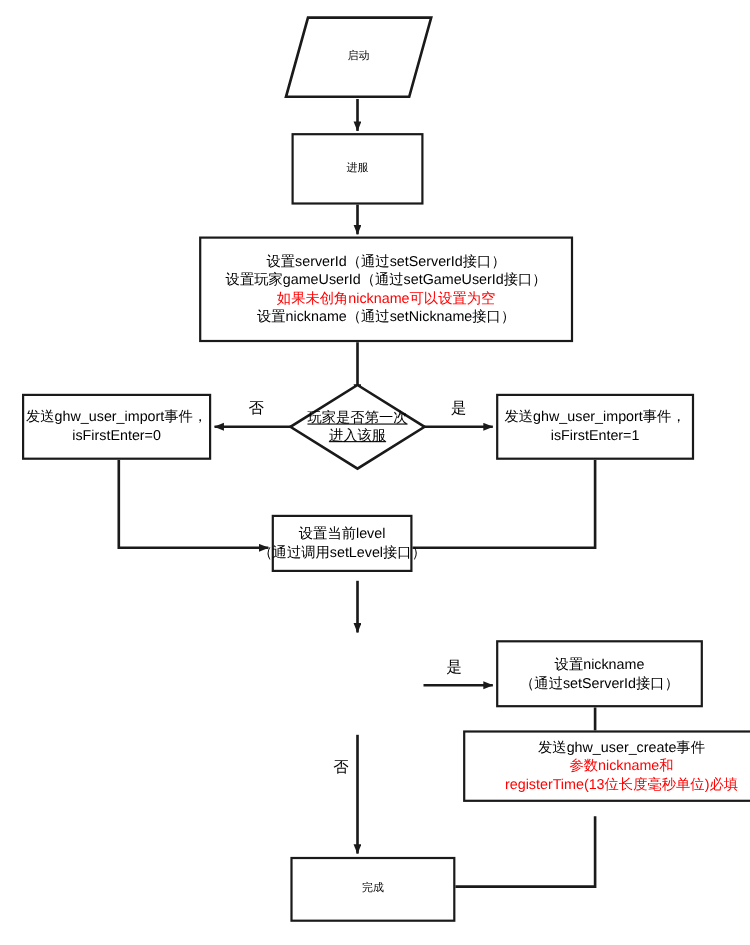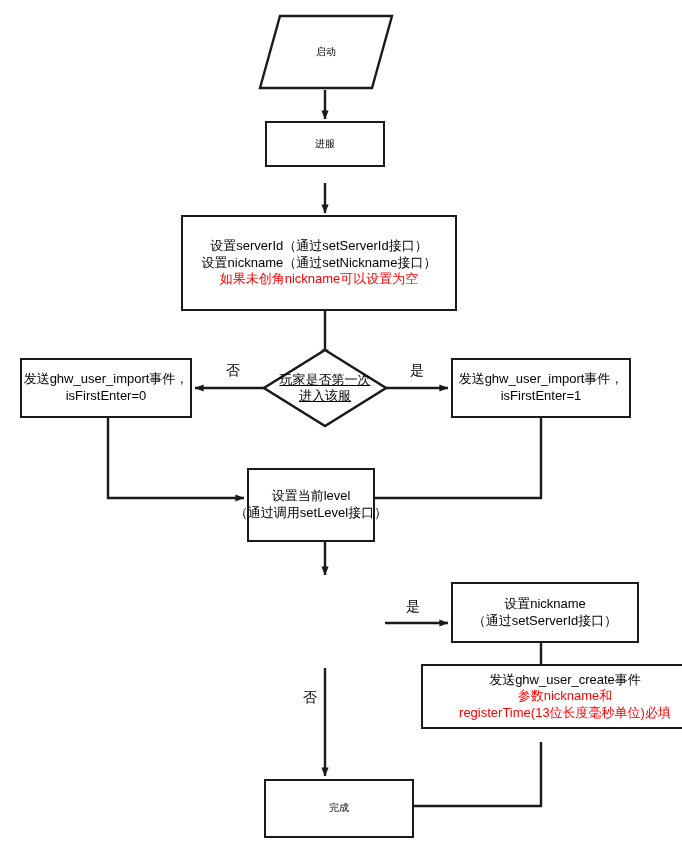--- a/index.html
+++ b/index.html
@@ -127,28 +127,29 @@
     </g>
   </svg>
 
   <div class="node n-start" style="left:258px; top:14px; width:136px; height:76px;">
     <svg class="para-shape" viewBox="0 0 136 76" preserveAspectRatio="none" xmlns="http://www.w3.org/2000/svg">
       <polygon points="22,2 134,2 114,74 2,74" fill="#ffffff" stroke="#1a1a1a" stroke-width="2.4"></polygon>
     </svg>
     <span class="para-label node-text fs14">启动</span>
   </div>
 
-  <div class="node node-rect" style="left:265px; top:121px; width:120px; height:46px;">
+  <div class="node node-rect" style="left:265px; top:121px; width:120px; height:65px;">
     <span class="node-text fs14">进服</span>
   </div>
 
-  <div class="node node-rect" style="left:181px; top:215px; width:276px; height:96px; flex-direction:column; justify-content:center;">
+  <div class="node node-rect" style="left:181px; top:215px; width:340px; height:96px; flex-direction:column; justify-content:center;">
     <div class="node-text fs13">设置serverId（通过setServerId接口）</div>
+    <div class="node-text fs13">设置玩家gameUserId（通过setGameUserId接口）</div>
+    <div class="node-text fs13 red">如果未创角nickname可以设置为空</div>
     <div class="node-text fs13">设置nickname（通过setNickname接口）</div>
-    <div class="node-text fs13 red">如果未创角nickname可以设置为空</div>
   </div>
 
   <div class="node n-diamond" style="left:262px; top:348px; width:126px; height:80px;">
     <svg class="diamond-shape" viewBox="0 0 126 80" preserveAspectRatio="none" xmlns="http://www.w3.org/2000/svg">
       <polygon points="63,2 124,40 63,78 2,40" fill="#ffffff" stroke="#1a1a1a" stroke-width="2.4"></polygon>
     </svg>
     <div class="diamond-label" style="text-align:center;">
       <div class="fs13">玩家是否第一次</div>
       <div class="fs13">进入该服</div>
     </div>
@@ -161,21 +162,21 @@
   <div class="node node-rect" style="left:20px; top:358px; width:172px; height:60px; flex-direction:column;">
     <div class="node-text fs13">发送ghw_user_import事件，</div>
     <div class="node-text fs13">isFirstEnter=0</div>
   </div>
 
   <div class="node node-rect" style="left:451px; top:358px; width:180px; height:60px; flex-direction:column;">
     <div class="node-text fs13">发送ghw_user_import事件，</div>
     <div class="node-text fs13">isFirstEnter=1</div>
   </div>
 
-  <div class="node node-rect" style="left:247px; top:468px; width:66px; height:74px; flex-direction:column; width:128px;">
+  <div class="node node-rect" style="left:247px; top:468px; width:66px; height:52px; flex-direction:column; width:128px;">
     <div class="node-text fs13">设置当前level</div>
     <div class="node-text fs13">（通过调用setLevel接口）</div>
   </div>
 
 
   <div class="edge-label" style="left:406px; top:599px;">是</div>
 
   <div class="edge-label" style="left:303px; top:690px;">否</div>
 
   <div class="node node-rect" style="left:451px; top:582px; width:188px; height:61px; flex-direction:column;">

